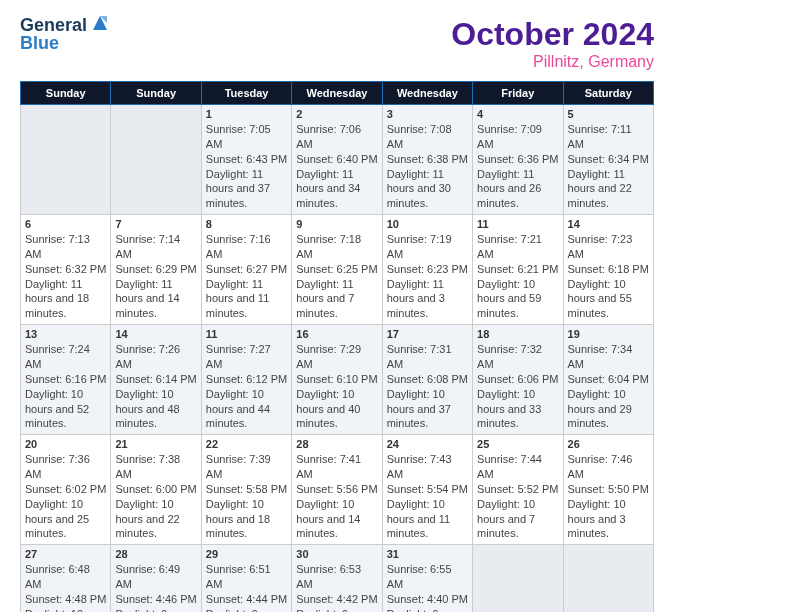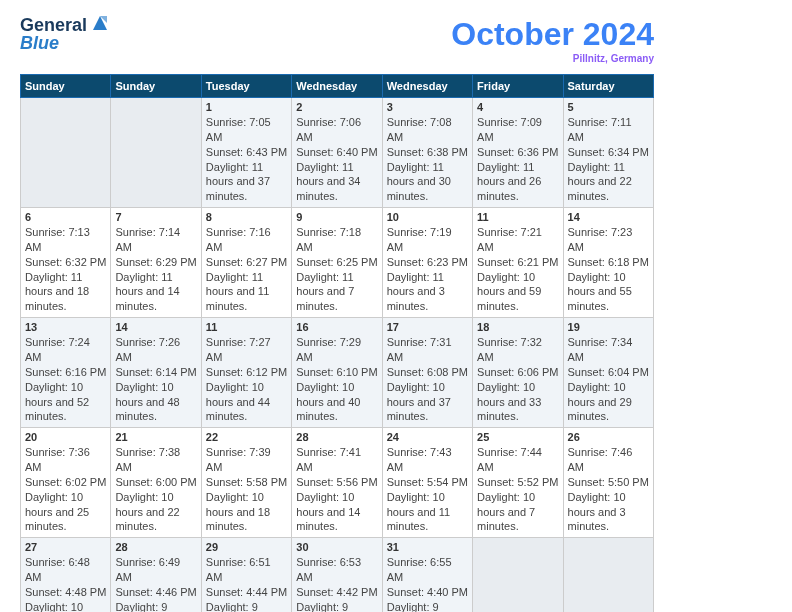--- a/index.html
+++ b/index.html
@@ -35,41 +35,40 @@
     }
     .logo-blue {
       color: #2a7dc9;
     }
     .title-area {
       text-align: right;
     }
     .month-title {
       font-size: 32px;
       font-weight: bold;
-      color: #3b82f6;
+      color: #4c1d95;
     }
     .location {
-      font-size: 10px;
-      color: #8b5cf6;
-      font-weight: bold;
+      font-size: 16px;
+      color: #ec4899;
     }
     .calendar {
       flex: 1;
       border: 1px solid #ccc;
       border-collapse: collapse;
       width: 100%;
       table-layout: fixed;
     }
     .calendar th {
-      background: #0c4a6e;
+      background: #0f172a;
       color: #fff;
       font-size: 11px;
       font-weight: bold;
       padding: 5px 4px;
-      text-align: left;
+      text-align: center;
       border: 1px solid #1a6ab0;
     }
     .calendar td {
       border: 1px solid #ccc;
       vertical-align: top;
       padding: 3px 4px;
       font-size: 9px;
       color: #333;
       background: #fff;
     }
@@ -102,21 +101,21 @@
   <div class="header">
     <div class="logo">
       <div>
         <div style="display:flex;align-items:center;">
           <span class="logo-text">General</span>
           <svg width="22" height="22" viewBox="0 0 22 22" style="margin-left:2px;margin-top:-6px;">
             <polygon points="4,18 11,4 18,18" fill="#2a7dc9"></polygon>
             <polygon points="11,4 18,4 18,11" fill="#2a7dc9" opacity="0.6"></polygon>
           </svg>
         </div>
-        <span class="logo-text logo-blue" style="display:block;margin-top:-2px;font-style:italic;">Blue</span>
+        <span class="logo-text logo-blue" style="display:block;margin-top:-2px;">Blue</span>
       </div>
     </div>
     <div class="title-area">
       <div class="month-title">October 2024</div>
       <div class="location">Pillnitz, Germany</div>
     </div>
   </div>
 
   <table class="calendar">
     <thead>

